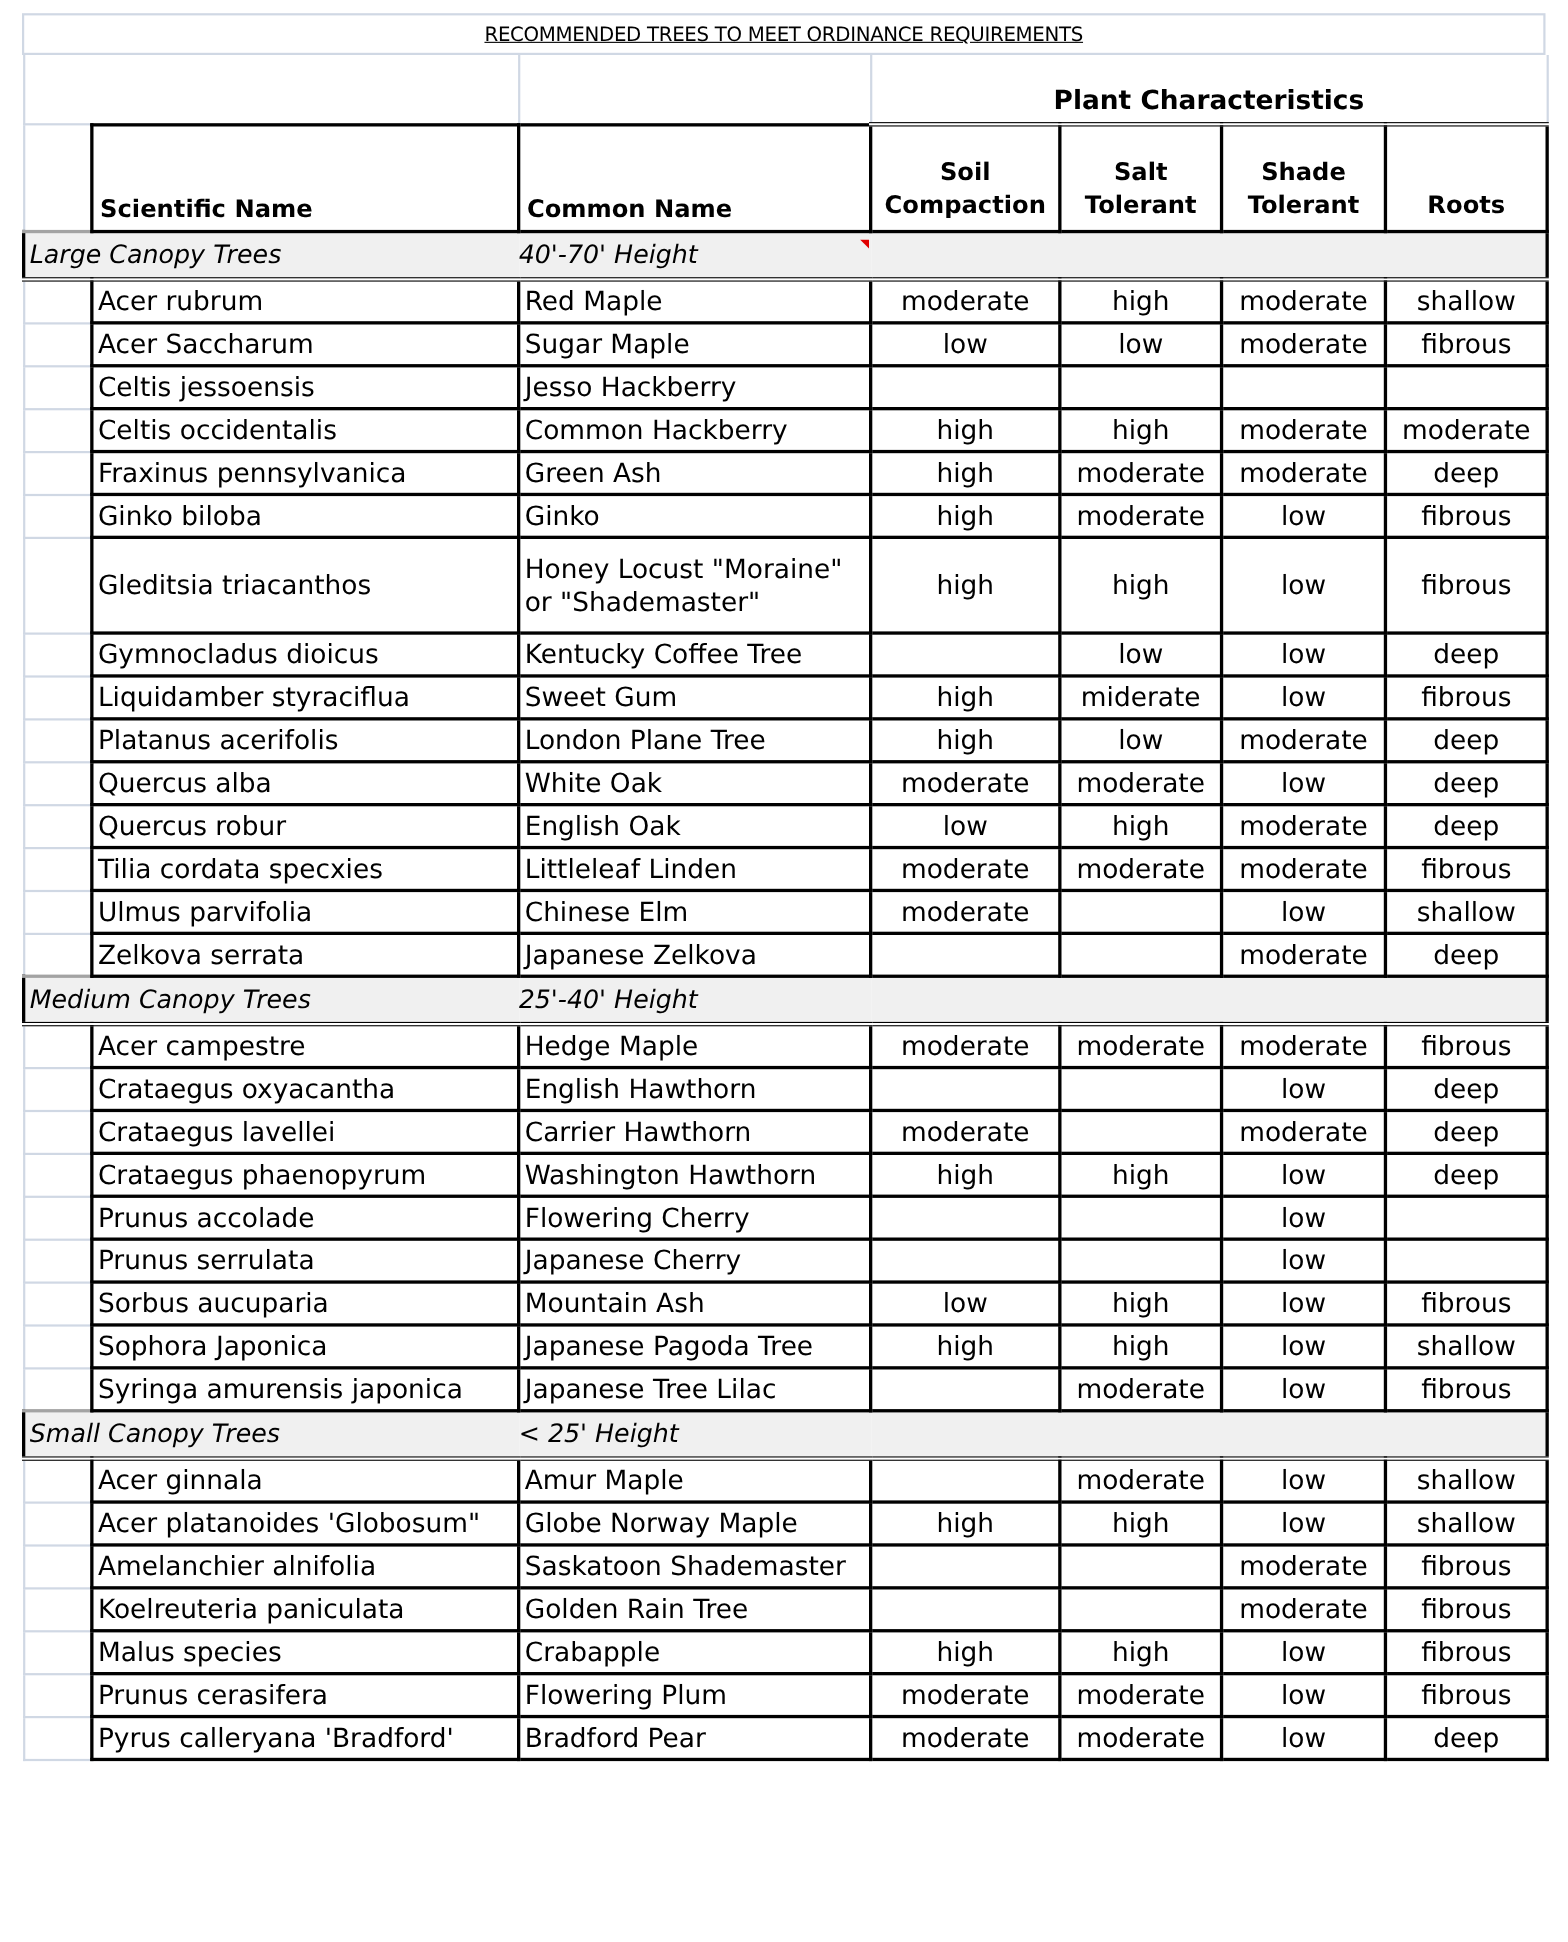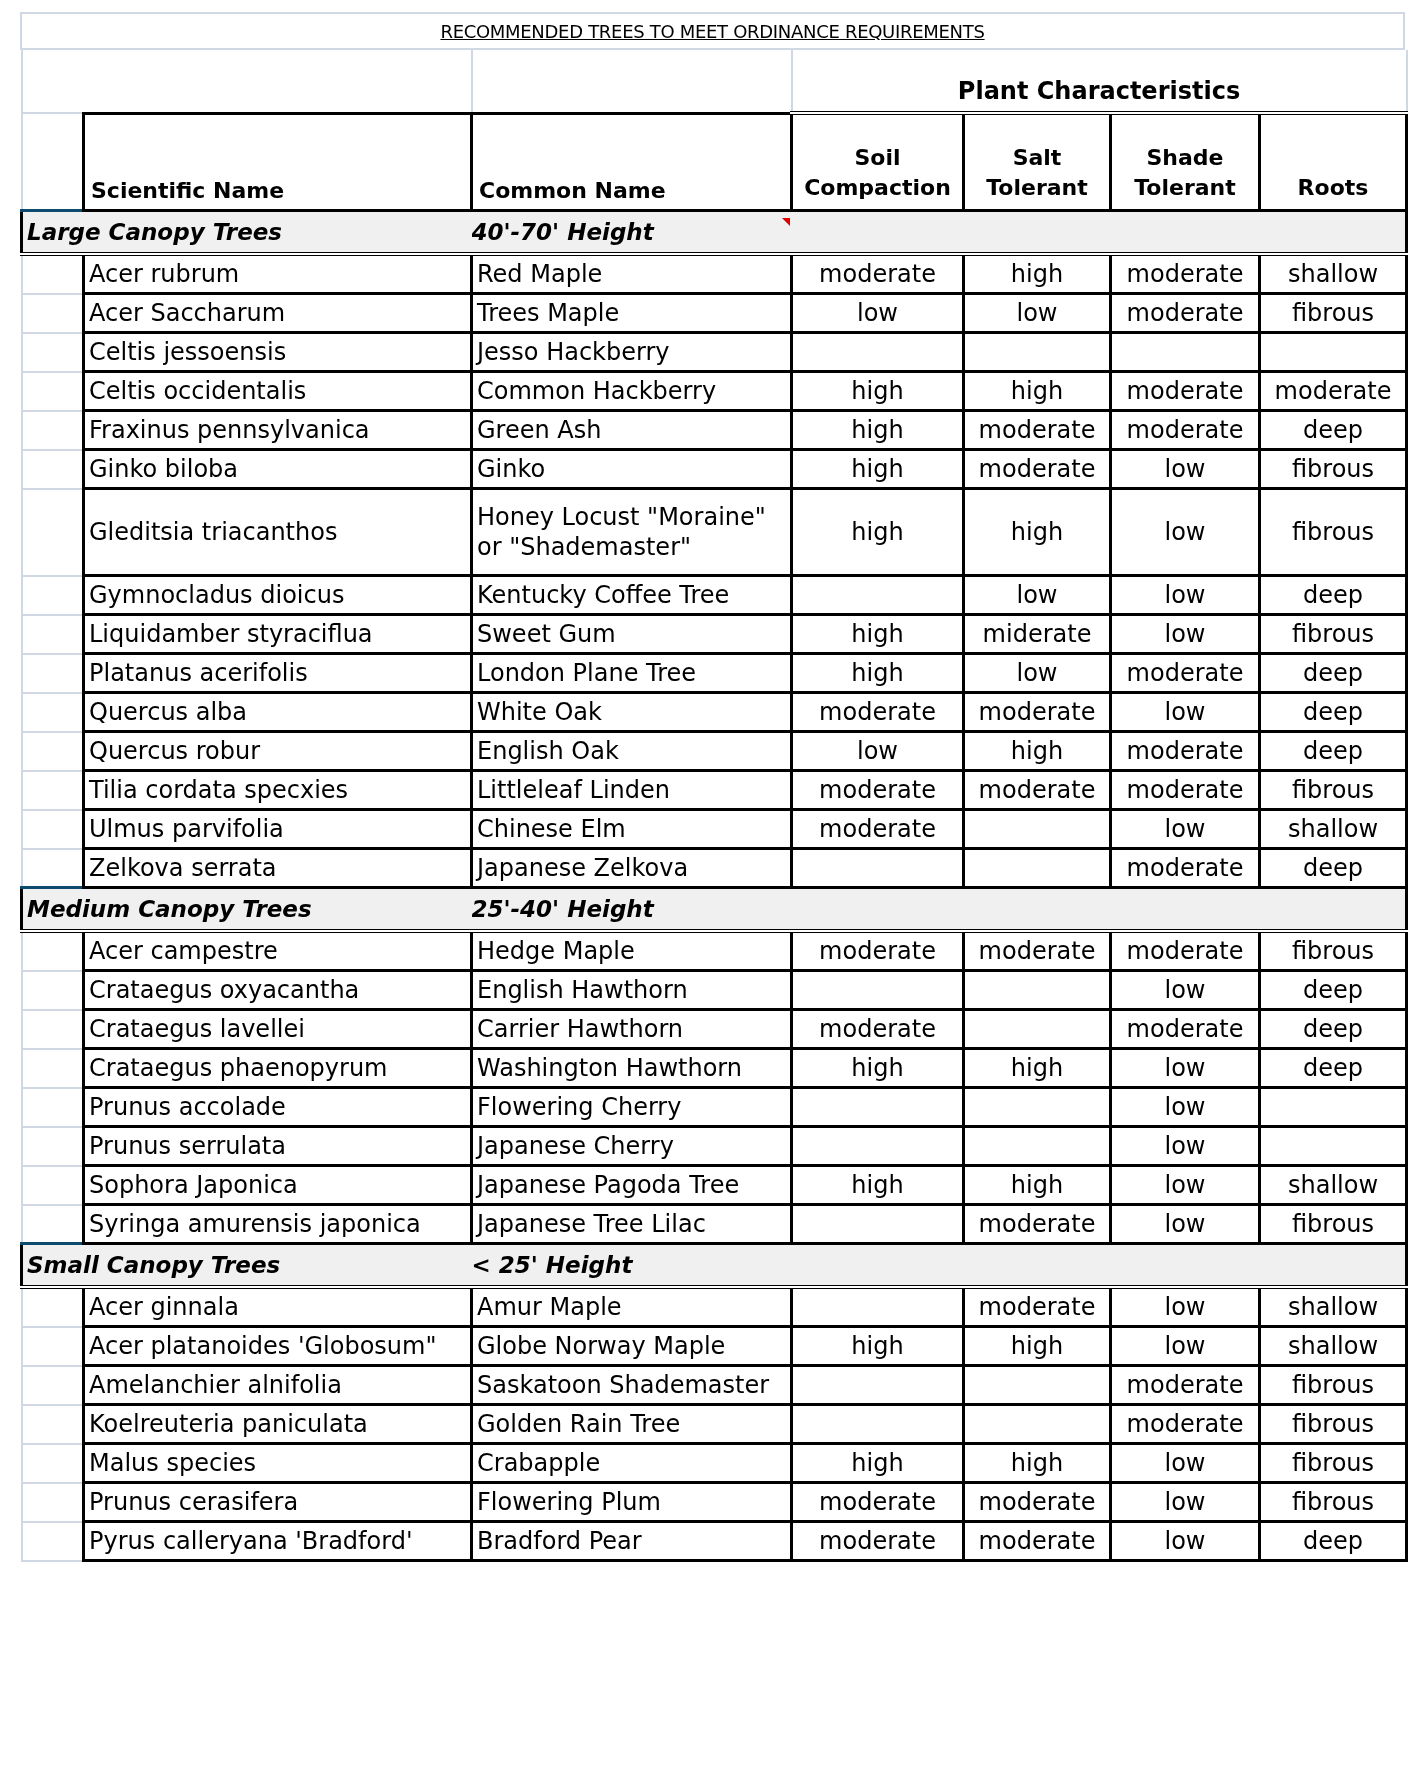--- a/index.html
+++ b/index.html
@@ -14,22 +14,22 @@
   td { padding:0; font-size:24px; white-space:nowrap; overflow:hidden; }
   col.g { width:62px; } col.sci { width:388px; } col.com { width:320px; }
   col.soil { width:172px; } col.salt { width:147px; } col.shade { width:149px; } col.roots { width:147px; }
   .gut { border-left:2px solid #d0d8e4; border-bottom:2px solid #d0d8e4; }
   .hdr-blank td { height:55px; }
   .light { border-right:2px solid #d0d8e4; border-bottom:none; }
   .pc { text-align:center; font-weight:bold; font-size:24px; vertical-align:bottom; padding-bottom:6px;
         border-bottom:4px double #000; border-right:2px solid #d0d8e4; }
   .h2 td.hd { border:3px solid #000; font-weight:bold; font-size:22px; vertical-align:bottom; padding:0 0 6px 6px; height:88px; }
   .h2 td.hc { text-align:center; padding-left:0; line-height:30px;margin-top:23px; }
-  .sec td { background:#f0f0f0; height:40px; font-weight:bold; font-style:italic; font-size:23px;
-            border-top:3px solid #0c4a6e; border-bottom:4px double #000; }
+  .sec td { background:#f0f0f0; height:40px; font-weight:normal; font-style:italic; font-size:23px;
+            border-top:3px solid #a3a3a3; border-bottom:4px double #000; }
   .sec td.sl { border-left:3px solid #000; padding-left:4px; }
   .sec td.sr { border-right:3px solid #000; }
   .row td.c { border:3px solid #000; height:36px; }
   .row td.t { padding-left:4px; }
   .row td.v { text-align:center; }
   .row.tall td.c { height:84px; white-space:normal; line-height:30px; }
   .marker { position:absolute; width:0; height:0; border-left:8px solid transparent; border-top:8px solid #e00000; }
 </style>
 </head>
 <body>
@@ -83,21 +83,21 @@
           <td class="c t">Acer rubrum</td>
           <td class="c t">Red Maple</td>
           <td class="c v">moderate</td>
           <td class="c v">high</td>
           <td class="c v">moderate</td>
           <td class="c v">shallow</td>
         </tr>
         <tr class="row">
           <td class="gut"></td>
           <td class="c t">Acer Saccharum</td>
-          <td class="c t">Trees Maple</td>
+          <td class="c t">Sugar Maple</td>
           <td class="c v">low</td>
           <td class="c v">low</td>
           <td class="c v">moderate</td>
           <td class="c v">fibrous</td>
         </tr>
         <tr class="row">
           <td class="gut"></td>
           <td class="c t">Celtis jessoensis</td>
           <td class="c t">Jesso Hackberry</td>
           <td class="c v"></td>
@@ -264,20 +264,29 @@
           <td class="c v"></td>
         </tr>
         <tr class="row">
           <td class="gut"></td>
           <td class="c t">Prunus serrulata</td>
           <td class="c t">Japanese Cherry</td>
           <td class="c v"></td>
           <td class="c v"></td>
           <td class="c v">low</td>
           <td class="c v"></td>
+        </tr>
+        <tr class="row">
+          <td class="gut"></td>
+          <td class="c t">Sorbus aucuparia</td>
+          <td class="c t">Mountain Ash</td>
+          <td class="c v">low</td>
+          <td class="c v">high</td>
+          <td class="c v">low</td>
+          <td class="c v">fibrous</td>
         </tr>
         <tr class="row">
           <td class="gut"></td>
           <td class="c t">Sophora Japonica</td>
           <td class="c t">Japanese Pagoda Tree</td>
           <td class="c v">high</td>
           <td class="c v">high</td>
           <td class="c v">low</td>
           <td class="c v">shallow</td>
         </tr>

